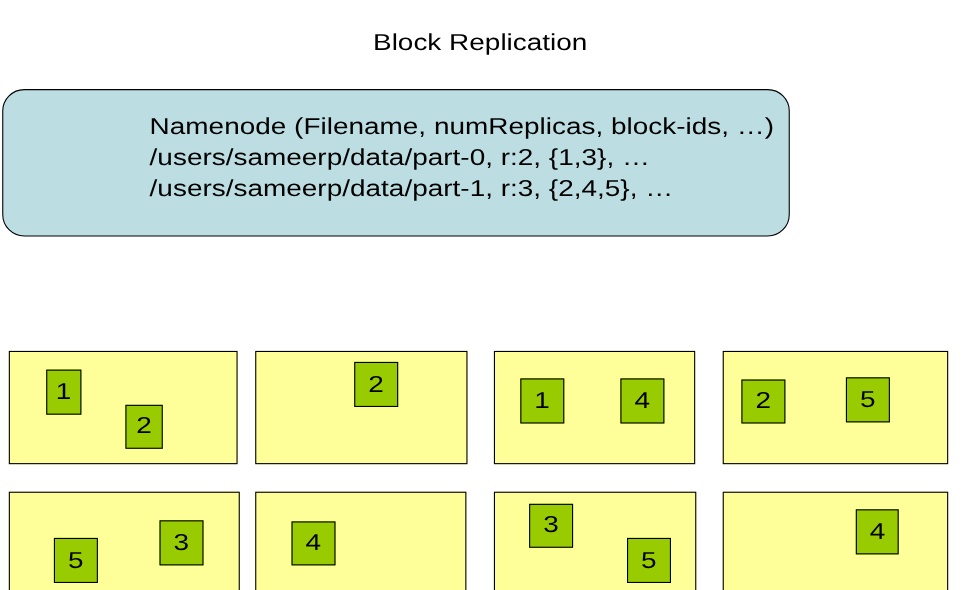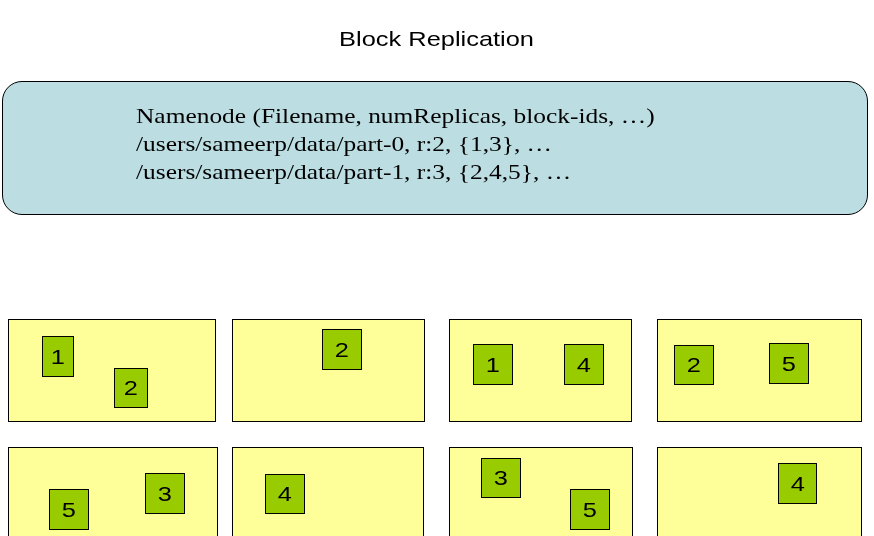--- a/index.html
+++ b/index.html
@@ -36,27 +36,26 @@
     left: 0;
     width: 100%;
     text-align: center;
     font-size: 21px;
     line-height: 24px;
   }
   .namenode-box {
     position: absolute;
     left: 2px;
     top: 57px;
-    width: 866px;
+    width: 716px;
     height: 134px;
     background: var(--nn-fill, #BCDEE2);
     border: 1.5px solid var(--outline, #000000);
     border-radius: 20px;
     box-sizing: border-box;
-    font-family: Liberation Serif, serif;
   }
   .namenode-text {
     position: absolute;
     left: 133px;
     top: 20px;
     font-size: 21px;
     line-height: 28px;
   }
   .namenode-line { display: block; }
   .datanodes-label {

